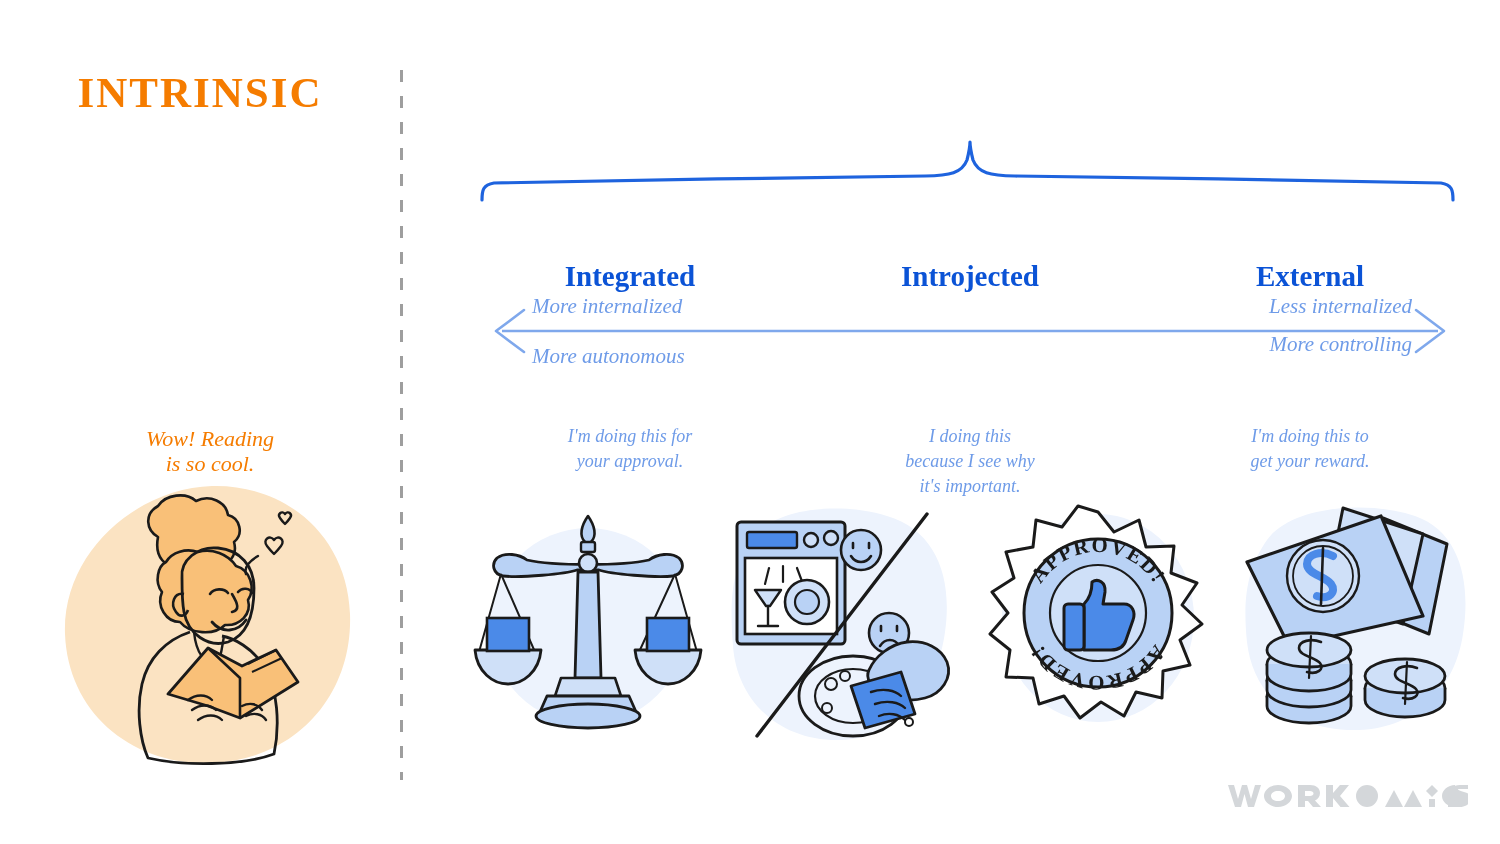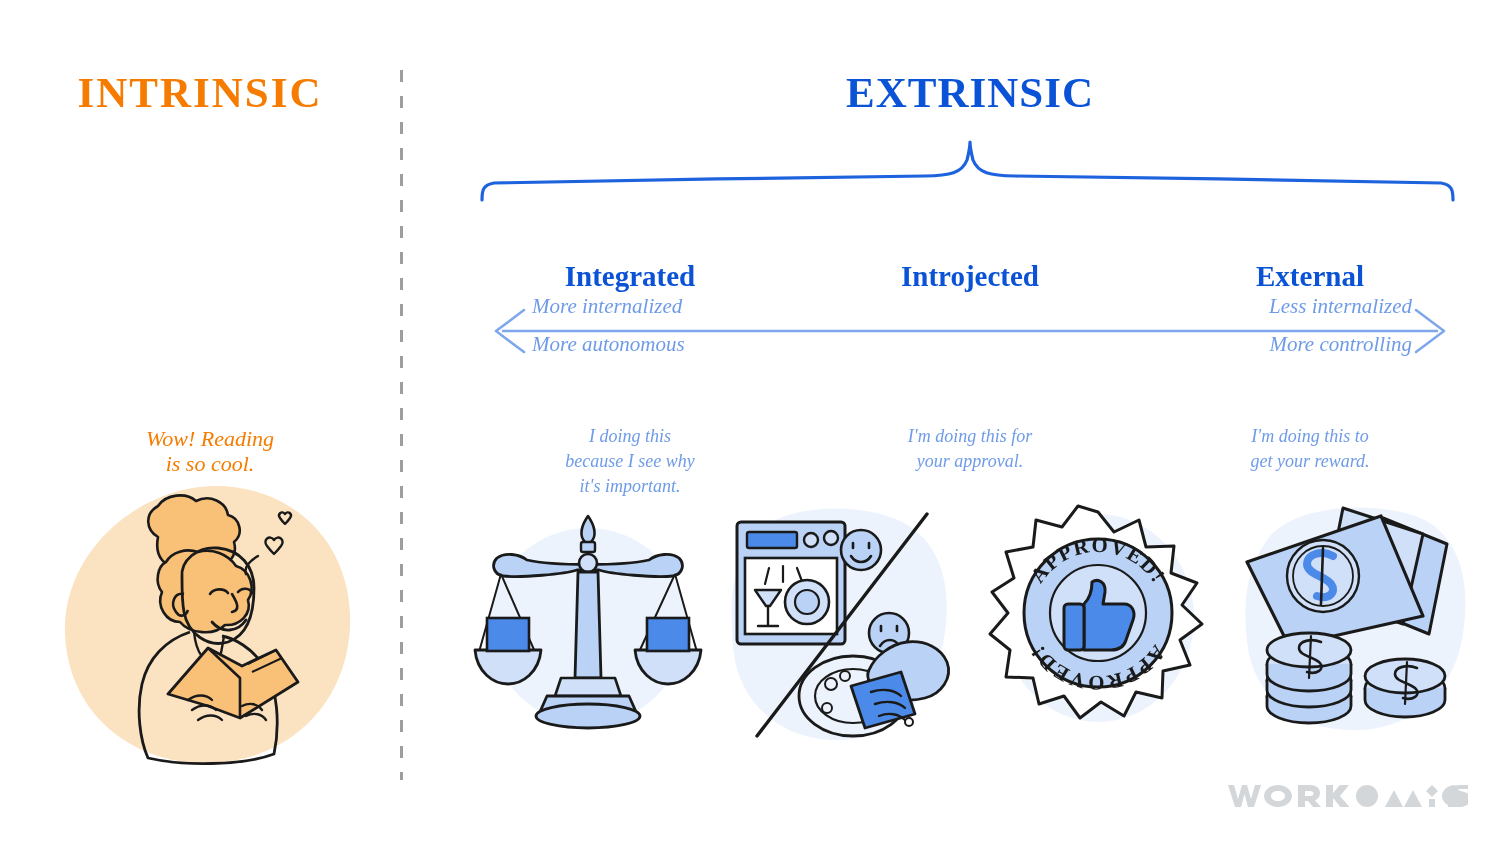--- a/index.html
+++ b/index.html
@@ -101,21 +101,21 @@
   }
   .axis-label {
     position: absolute;
     font-size: 21px;
     font-style: italic;
     color: #6E9BE8;
     font-family: "Liberation Serif", "DejaVu Serif", serif;
     white-space: nowrap;
   }
   .axis-label.left-top   { left: 52px;  top: 4px; }
-  .axis-label.left-bot   { left: 52px;  top: 42px; text-align: center; }
+  .axis-label.left-bot   { left: 52px;  top: 54px; text-align: center; }
   .axis-label.right-top  { right: 48px; top: 4px; }
   .axis-label.right-bot  { right: 48px; top: 42px; }
 
   
   .quote-row {
     position: absolute;
     left: 460px;
     top: 424px;
     width: 1020px;
     height: 80px;
@@ -166,21 +166,20 @@
     width: 240px;
     height: 30px;
   }
 </style>
 </head>
 <body>
 
 <div class="stage">
 
   <div class="title-intrinsic">INTRINSIC</div>
-  <div class="title-extrinsic">EXTRINSIC</div>
 
   <div class="divider">
     <svg width="3" height="710" viewBox="0 0 3 710">
       <line x1="1.5" y1="0" x2="1.5" y2="710" stroke="#9E9E9E" stroke-width="3" stroke-dasharray="12 14"></line>
     </svg>
   </div>
 
   <div class="brace">
     <svg width="975" height="62" viewBox="0 0 975 62">
       <path d="M2,60 C2,50 3,45 14,43 C120,40 330,38 445,36 C470,35.5 482,33 487,20 C489,12 490,6 490,2
@@ -200,25 +199,25 @@
       <polyline points="44,20 16,41 44,62" fill="none" stroke="#7FA8EC" stroke-width="2.6" stroke-linecap="round" stroke-linejoin="round"></polyline>
       <polyline points="936,20 964,41 936,62" fill="none" stroke="#7FA8EC" stroke-width="2.6" stroke-linecap="round" stroke-linejoin="round"></polyline>
     </svg>
     <div class="axis-label left-top">More internalized</div>
     <div class="axis-label left-bot">More autonomous</div>
     <div class="axis-label right-top">Less internalized</div>
     <div class="axis-label right-bot">More controlling</div>
   </div>
 
   <div class="quote-row">
+    <div class="quote">I'm doing this for
+your approval.</div>
     <div class="quote">I doing this
 because I see why
 it's important.</div>
-    <div class="quote">I'm doing this for
-your approval.</div>
     <div class="quote">I'm doing this to
 get your reward.</div>
   </div>
 
   <div class="intrinsic-caption">Wow! Reading
 is so cool.</div>
 
   <div class="illus illus-intrinsic">
     <svg width="292" height="286" viewBox="0 0 292 286">
       <path d="M150,4 C222,2 285,52 288,132 C291,215 232,278 150,281 C70,284 6,231 3,152 C0,70 76,6 150,4 Z" fill="#FBE3C2"></path>

